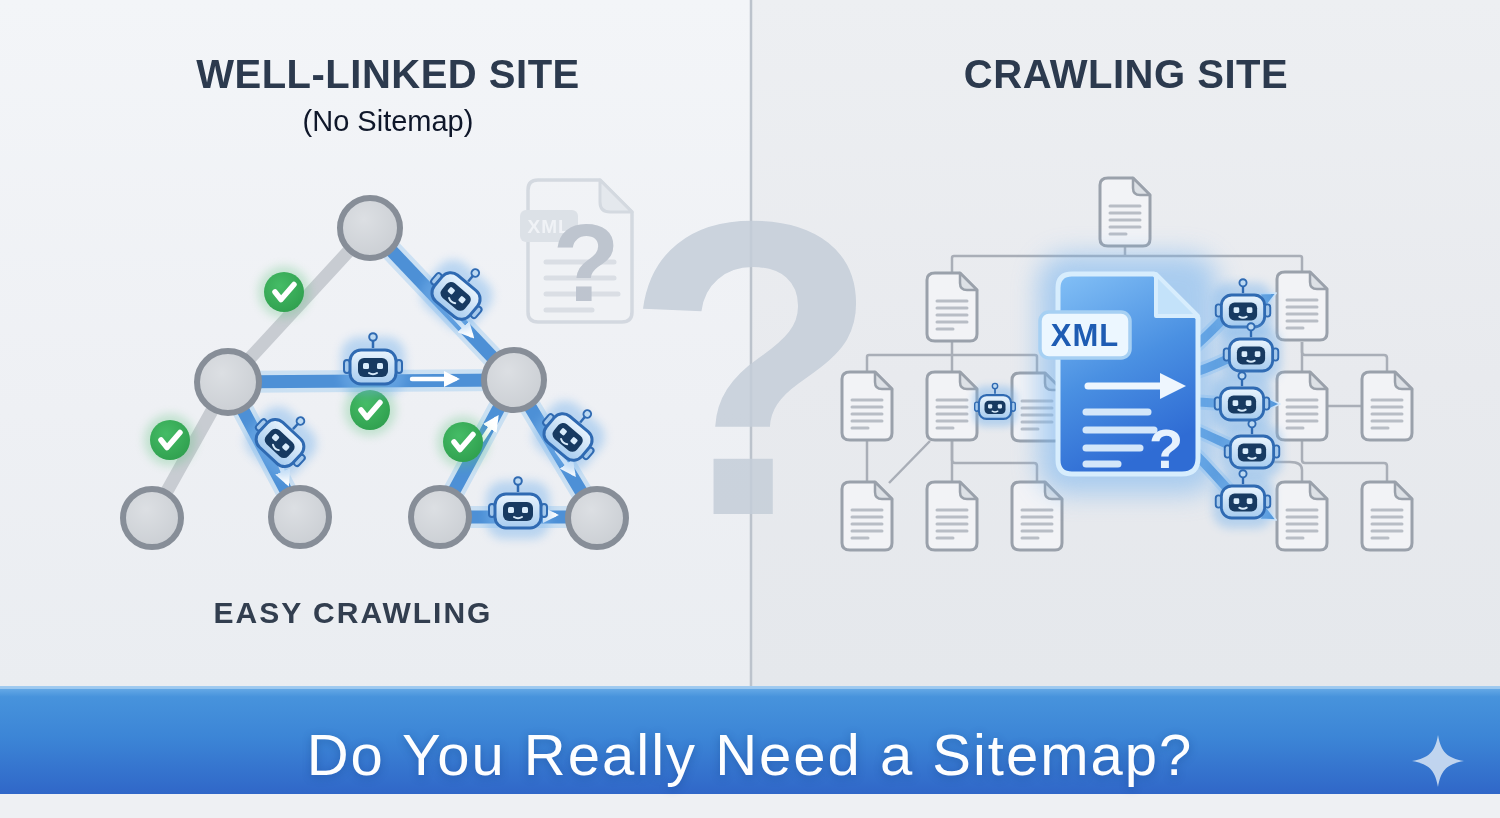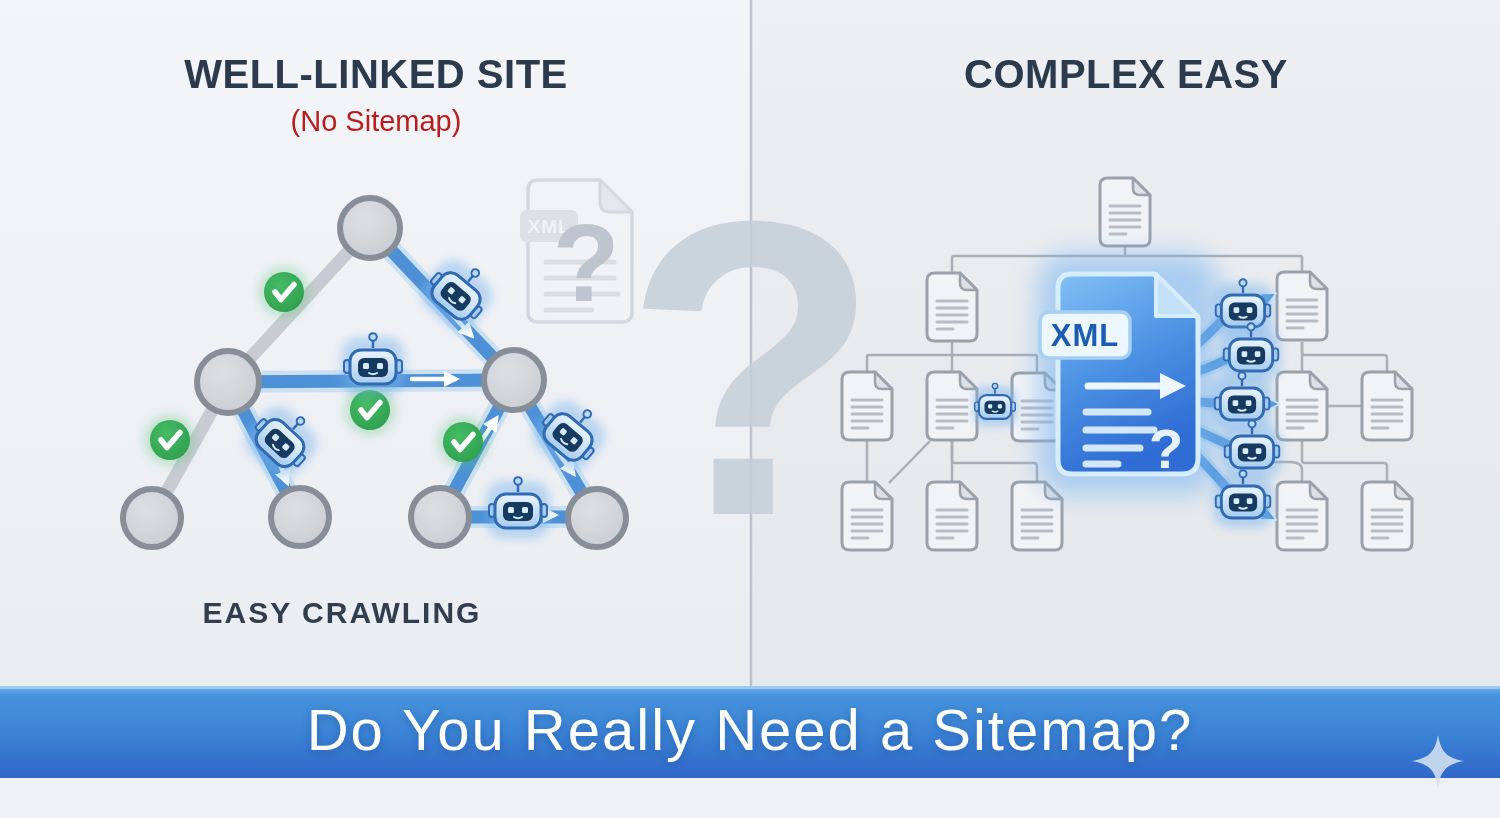--- a/index.html
+++ b/index.html
@@ -6,28 +6,28 @@
   .canvas{
     position:relative;width:1500px;height:818px;overflow:hidden;
     font-family:"Liberation Sans",sans-serif;
     background:#eef0f3;
   }
   .panel{position:absolute;top:0;height:686px;}
   .panel-left{left:0;width:752px;background:linear-gradient(180deg,#f3f5f8 0%,#eef0f4 60%,#eaedf1 100%);}
   .panel-right{left:752px;width:748px;background:linear-gradient(180deg,#edeff2 0%,#e8eaee 55%,#e5e8ec 100%);}
   .panel-header{position:absolute;top:52px;left:0;width:100%;text-align:center;}
   .panel-title{font-size:40px;font-weight:800;letter-spacing:.5px;color:#2c3a4e;}
-  .panel-subtitle{font-size:29px;font-weight:500;color:#b91c1c;margin-top:8px;}
+  .panel-subtitle{font-size:29px;font-weight:500;color:#0f172a;margin-top:8px;}
   .panel-caption{position:absolute;top:596px;left:0;width:100%;text-align:center;
     font-size:30px;font-weight:700;letter-spacing:2px;color:#323e4f;}
   .art{position:absolute;left:0;top:0;width:1500px;height:686px;}
   .banner{
-    position:absolute;left:0;top:686px;width:1500px;height:92px;
+    position:absolute;left:0;top:686px;width:1500px;height:108px;
     background:linear-gradient(180deg,#6fb0e9 0%,#4793dc 10%,#3c85d6 48%,#3067c8 100%);
-    display:flex;align-items:center;justify-content:center;
+    display:flex;align-items:flex-end;justify-content:center;
   }
   .banner:before{content:"";position:absolute;left:0;top:0;width:100%;height:3px;background:rgba(255,255,255,.35);}
   .banner-title{
     color:#fdfeff;font-size:58px;font-weight:500;letter-spacing:2px;
     text-shadow:0 2px 8px rgba(15,60,130,.38);padding-bottom:6px;
   }
   .sparkle{position:absolute;right:34px;top:47px;}
   svg text{font-family:"Liberation Sans",sans-serif;}
 </style>
 </head>
@@ -245,28 +245,28 @@
 
       <use href="#robot" transform="translate(995,407) scale(0.7)"></use>
       <use href="#robot" transform="translate(1243,311) scale(0.94)"></use>
       <use href="#robot" transform="translate(1251,355) scale(0.94)"></use>
       <use href="#robot" transform="translate(1242,404) scale(0.94)"></use>
       <use href="#robot" transform="translate(1252,452) scale(0.94)"></use>
       <use href="#robot" transform="translate(1243,502) scale(0.94)"></use>
     </g>
   </svg>
 
-  <div class="panel-header" style="width:752px;left:0;">
+  <div class="panel-header" style="width:752px;left:12px;">
     <div class="panel-title">WELL-LINKED SITE</div>
     <div class="panel-subtitle">(No Sitemap)</div>
   </div>
   <div class="panel-header" style="width:748px;left:752px;">
-    <div class="panel-title">COMPLEX EASY</div>
+    <div class="panel-title">CRAWLING SITE</div>
   </div>
-  <div class="panel-caption" style="width:684px;left:0;">EASY CRAWLING</div>
+  <div class="panel-caption" style="width:684px;left:0;padding-left:11px;">EASY CRAWLING</div>
 
   <div class="banner">
     <div class="banner-title">Do You Really Need a Sitemap?</div>
     <svg class="sparkle" width="56" height="56" viewBox="-28 -28 56 56">
       <path d="M0,-26 C3,-9 9,-3 26,0 C9,3 3,9 0,26 C-3,9 -9,3 -26,0 C-9,-3 -3,-9 0,-26 Z" fill="#ccdcf1" opacity="0.92"></path>
     </svg>
   </div>
 
 </div>
 

